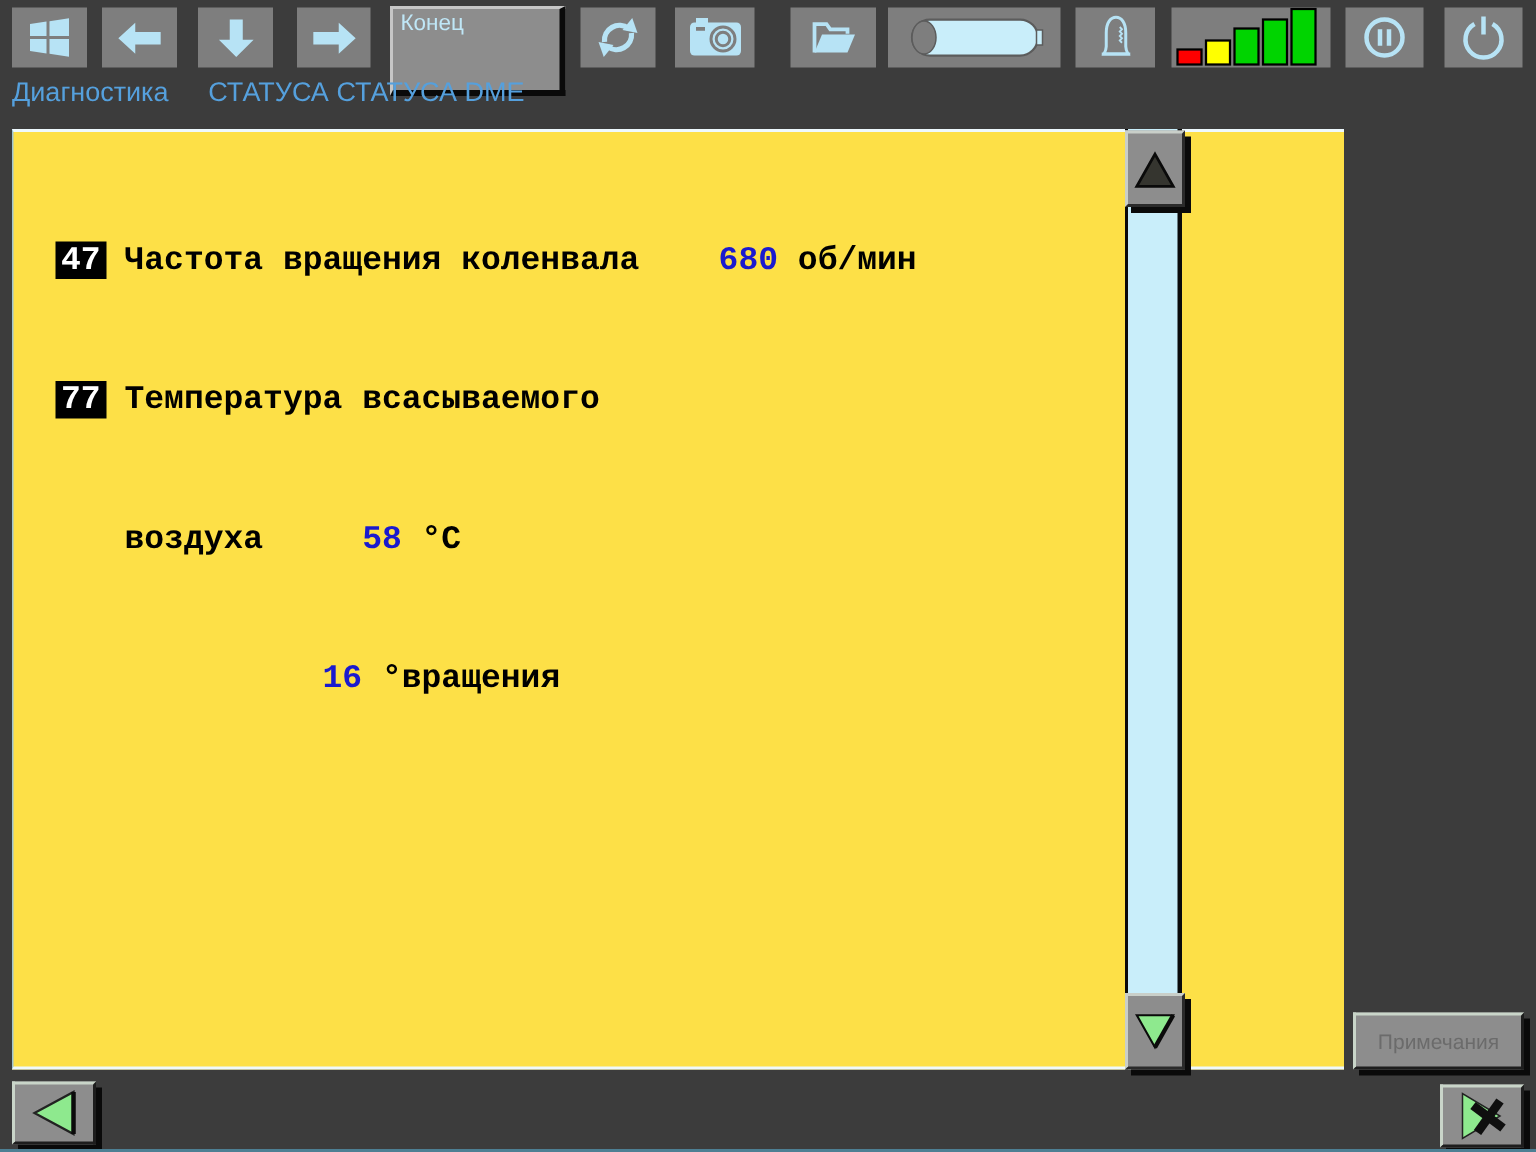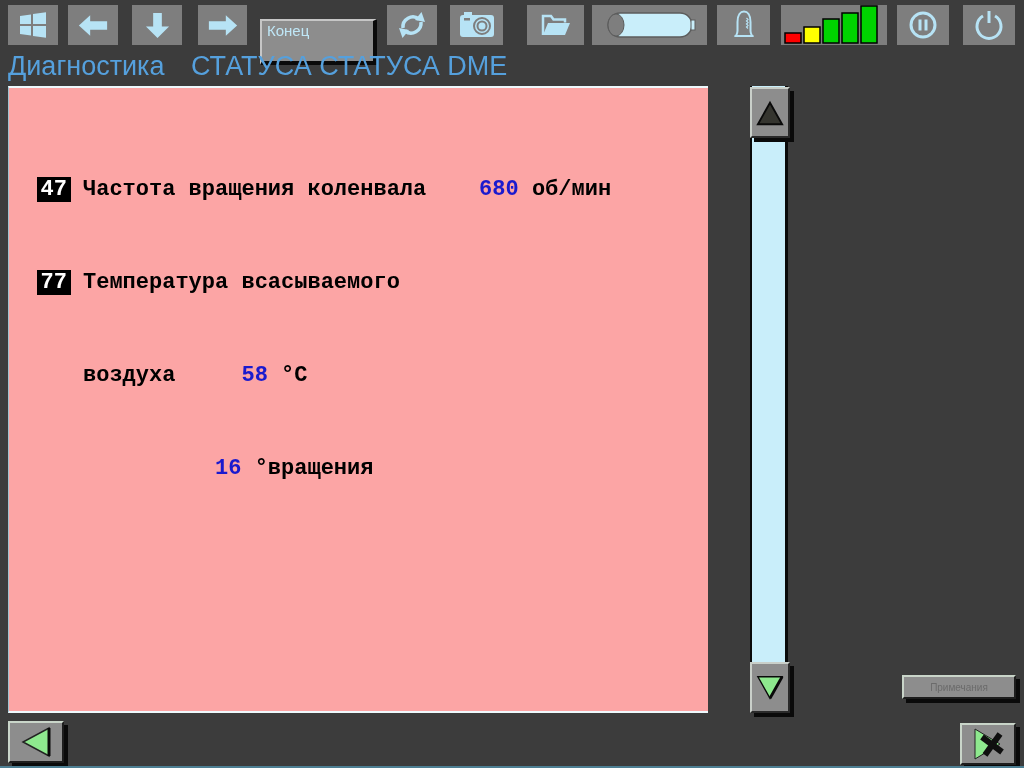--- a/index.html
+++ b/index.html
@@ -11,37 +11,37 @@
   }
   
   .tbtn {
     position:absolute; top:5px; height:40px;
     background:#7e7e7e;
     display:flex; align-items:center; justify-content:center;
     border:none; cursor:pointer; padding:0;
   }
   .tbtn svg { display:block; }
   .end-field {
-    position:absolute; left:260px; top:19px; width:117px; height:46px;
+    position:absolute; left:260px; top:4px; width:117px; height:60px;
     background:#8d8d8d;
     border-top:2px solid #c6c6c6; border-left:2px solid #c6c6c6;
     border-right:4px solid #0a0a0a; border-bottom:4px solid #0a0a0a;
     color:#bfe7f7; font-size:15px; padding:1px 5px;
   }
   
   .header { position:absolute; left:8px; top:51px; width:1000px; }
-  .header span { color:#55a0dd; font-size:27px; }
+  .header span { color:#55a0dd; font-size:18px; }
   .header .section { margin-right:22px; }
   
   .panel {
-    position:absolute; left:8px; top:86px; width:700px; height:627px;
-    background:#fca5a5;
+    position:absolute; left:8px; top:86px; width:888px; height:627px;
+    background:#fde047;
     border-top:2px solid #eef9fd; border-bottom:2px solid #eef9fd;
     border-left:1px solid #9fc4d0;
-    padding-top:24px;
+    padding-top:8px;
     font-family:"Liberation Mono", monospace;
     font-weight:bold; font-size:22px; line-height:31px;
     color:#000; white-space:pre; overflow:hidden;
   }
   .row { white-space:pre; }
   .bcol { display:inline-block; width:62px; text-align:right; white-space:pre; }
   .badge { background:#000; color:#fff; padding:0 4px; }
   .badge:empty { background:transparent; padding:0; }
   .pre { margin-left:12px; }
   .val { color:#1a1ace; }
@@ -67,22 +67,22 @@
     background:#8d8d8d;
     border-top:2px solid #c9d5c9; border-left:2px solid #c9d5c9;
     border-right:2px solid #1d1d1d; border-bottom:2px solid #1d1d1d;
     box-shadow:4px 4px 0 #0a0a0a;
     display:flex; align-items:center; justify-content:center;
     cursor:pointer; padding:0;
   }
   .back-btn  { left:8px;  top:721px; width:56px; height:42px; }
   .close-btn { left:960px; top:723px; width:56px; height:42px; }
   .notes-btn {
-    left:902px; top:675px; width:114px; height:24px;
-    color:#6b6b6b; font-size:10px;
+    left:902px; top:675px; width:114px; height:38px;
+    color:#6b6b6b; font-size:14px;
   }
   .bottom-strip {
     position:absolute; left:0; bottom:0; width:1024px; height:2px;
     background:#4d7f93;
   }
 </style>
 </head>
 <body>
 
 <button class="tbtn" style="left:8px;width:50px;">

